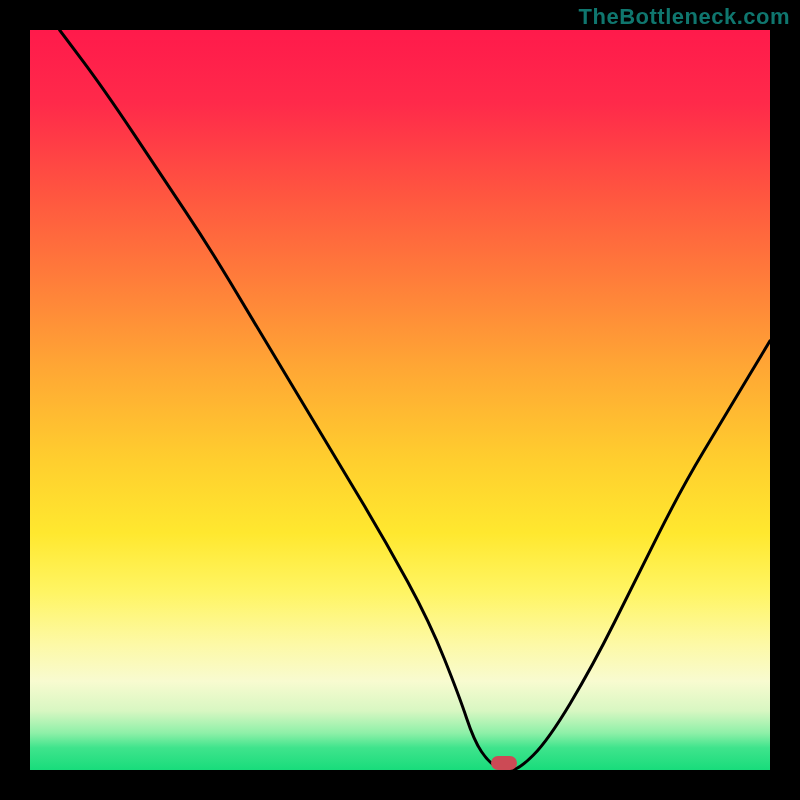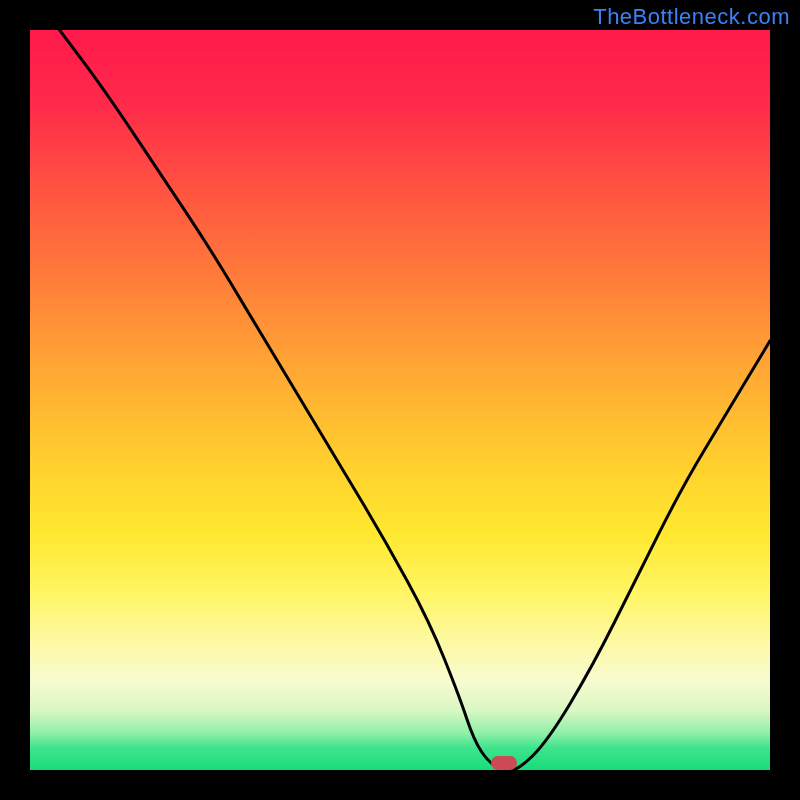--- a/index.html
+++ b/index.html
@@ -14,23 +14,23 @@
   .frame {
     position: relative;
     width: 800px;
     height: 800px;
     background: #000;
   }
   .watermark {
     position: absolute;
     top: 4px;
     right: 10px;
-    color: #3b82f6;
+    color: #0f766e;
     font-size: 22px;
-    font-weight: 400;
+    font-weight: 700;
     letter-spacing: 0.5px;
     z-index: 20;
   }
   .plot-area {
     position: absolute;
     left: 30px;
     top: 30px;
     width: 740px;
     height: 740px;
     overflow: hidden;

